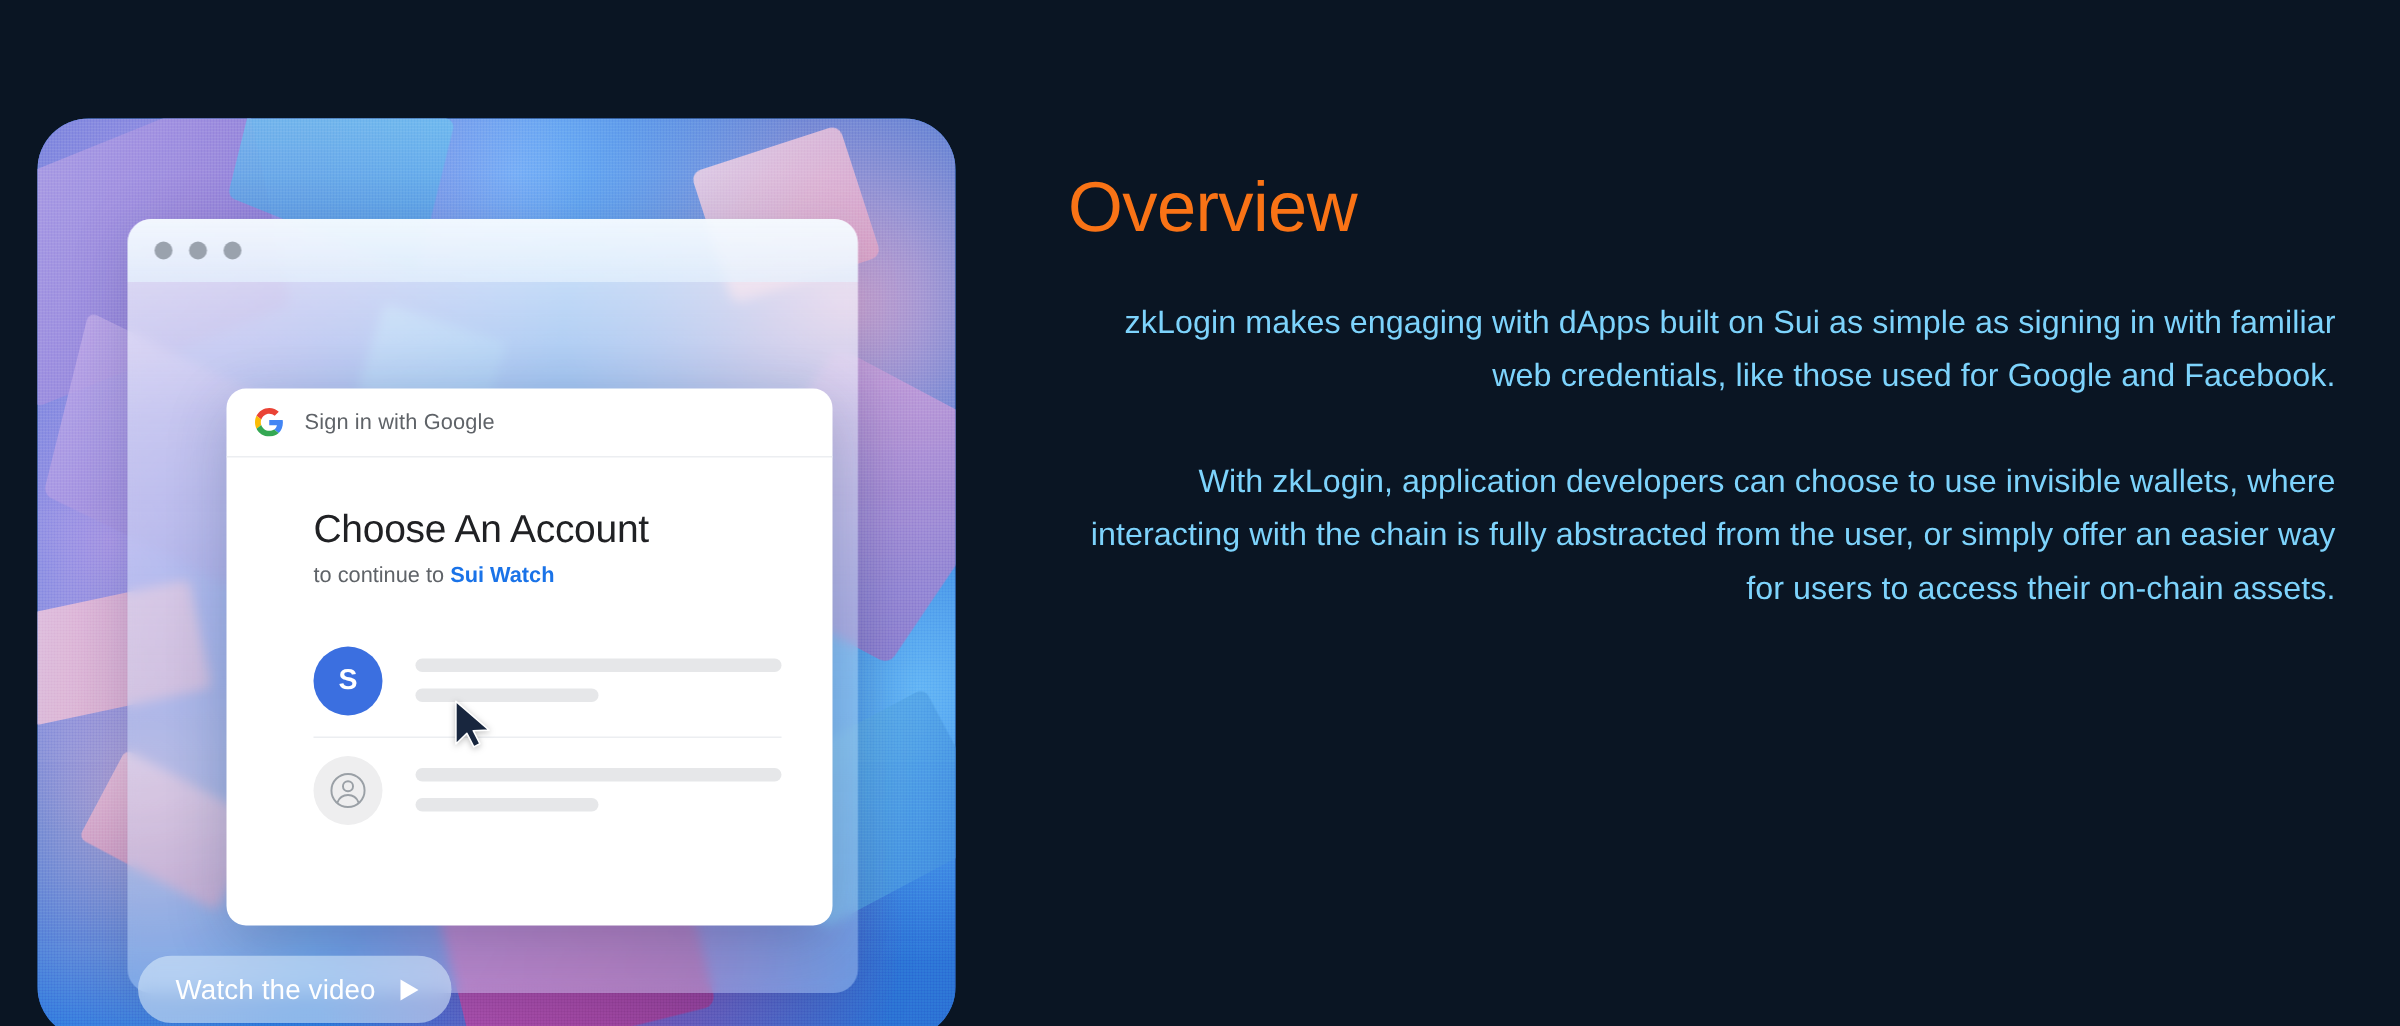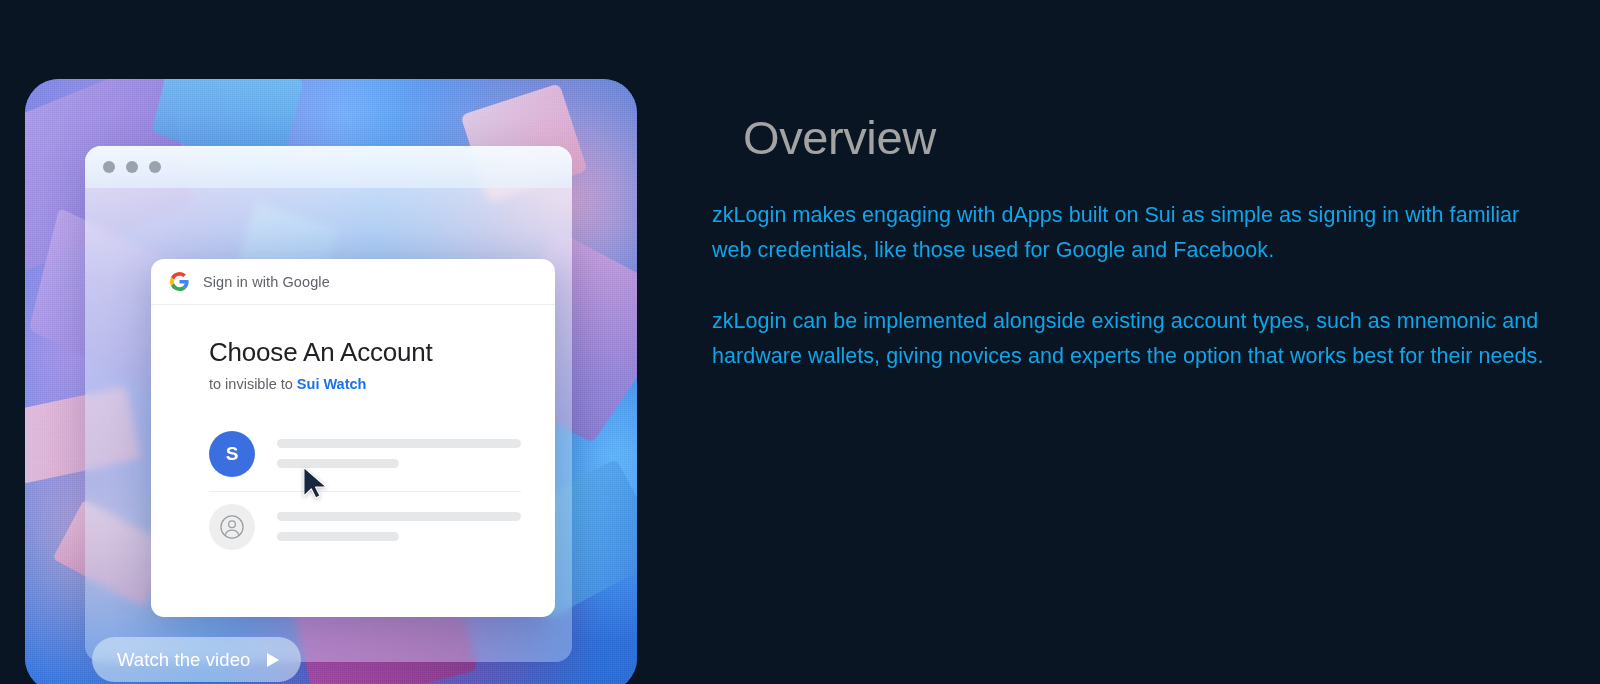--- a/index.html
+++ b/index.html
@@ -216,31 +216,31 @@
   
   .copy {
     position: absolute;
     left: 712px;
     top: 113px;
     width: 845px;
   }
   .headline {
     font-size: 47px;
     font-weight: 400;
-    color: #a3a3a3;
+    color: #f97316;
     letter-spacing: -.4px;
     line-height: 1.08;
-    margin-left: 31px;
   }
   .para {
     margin-top: 34px;
     font-size: 21.5px;
     line-height: 35.5px;
-    color: #0ea5e9;
+    color: #7dd3fc;
     letter-spacing: .05px;
+    text-align: right;
   }
   .para + .para { margin-top: 35px; }
 </style>
 </head>
 <body>
 
 <div class="page">
 
   <div class="media-card">
 
@@ -274,21 +274,21 @@
           <path fill="#4285F4" d="M46.98 24.55c0-1.57-.15-3.09-.38-4.55H24v9.02h12.94c-.58 2.96-2.26 5.48-4.78 7.18l7.73 6c4.51-4.18 7.09-10.36 7.09-17.65z"></path>
           <path fill="#FBBC05" d="M10.53 28.59c-.48-1.45-.76-2.99-.76-4.59s.27-3.14.76-4.59l-7.98-6.19C.92 16.46 0 20.12 0 24c0 3.88.92 7.54 2.56 10.78l7.97-6.19z"></path>
           <path fill="#34A853" d="M24 48c6.48 0 11.93-2.13 15.89-5.81l-7.73-6c-2.15 1.45-4.92 2.3-8.16 2.3-6.26 0-11.57-4.22-13.47-9.91l-7.98 6.19C6.51 42.62 14.62 48 24 48z"></path>
         </svg>
         <span class="g-header-label">Sign in with Google</span>
       </div>
 
       <div class="g-body">
         <div class="g-title">Choose An Account</div>
         <div class="g-sub">
-          <span>to invisible to </span><span class="brand">Sui Watch</span>
+          <span>to continue to </span><span class="brand">Sui Watch</span>
         </div>
 
         <div class="acct-list">
 
           <div class="acct-row">
             <div class="avatar blue">S</div>
             <div class="lines">
               <div class="line long"></div>
               <div class="line short"></div>
             </div>
@@ -321,17 +321,17 @@
       <span class="play-tri"></span>
     </div>
 
   </div>
 
   <div class="copy">
     <h1 class="headline">Overview</h1>
 
     <p class="para">zkLogin makes engaging with dApps built on Sui as simple as signing in with familiar web credentials, like those used for Google and Facebook.</p>
 
-
-    <p class="para">zkLogin can be implemented alongside existing account types, such as mnemonic and hardware wallets, giving novices and experts the option that works best for their needs.</p>
+    <p class="para">With zkLogin, application developers can choose to use invisible wallets, where interacting with the chain is fully abstracted from the user, or simply offer an easier way for users to access their on-chain assets.</p>
+
   </div>
 
 </div>
 
 </body></html>

